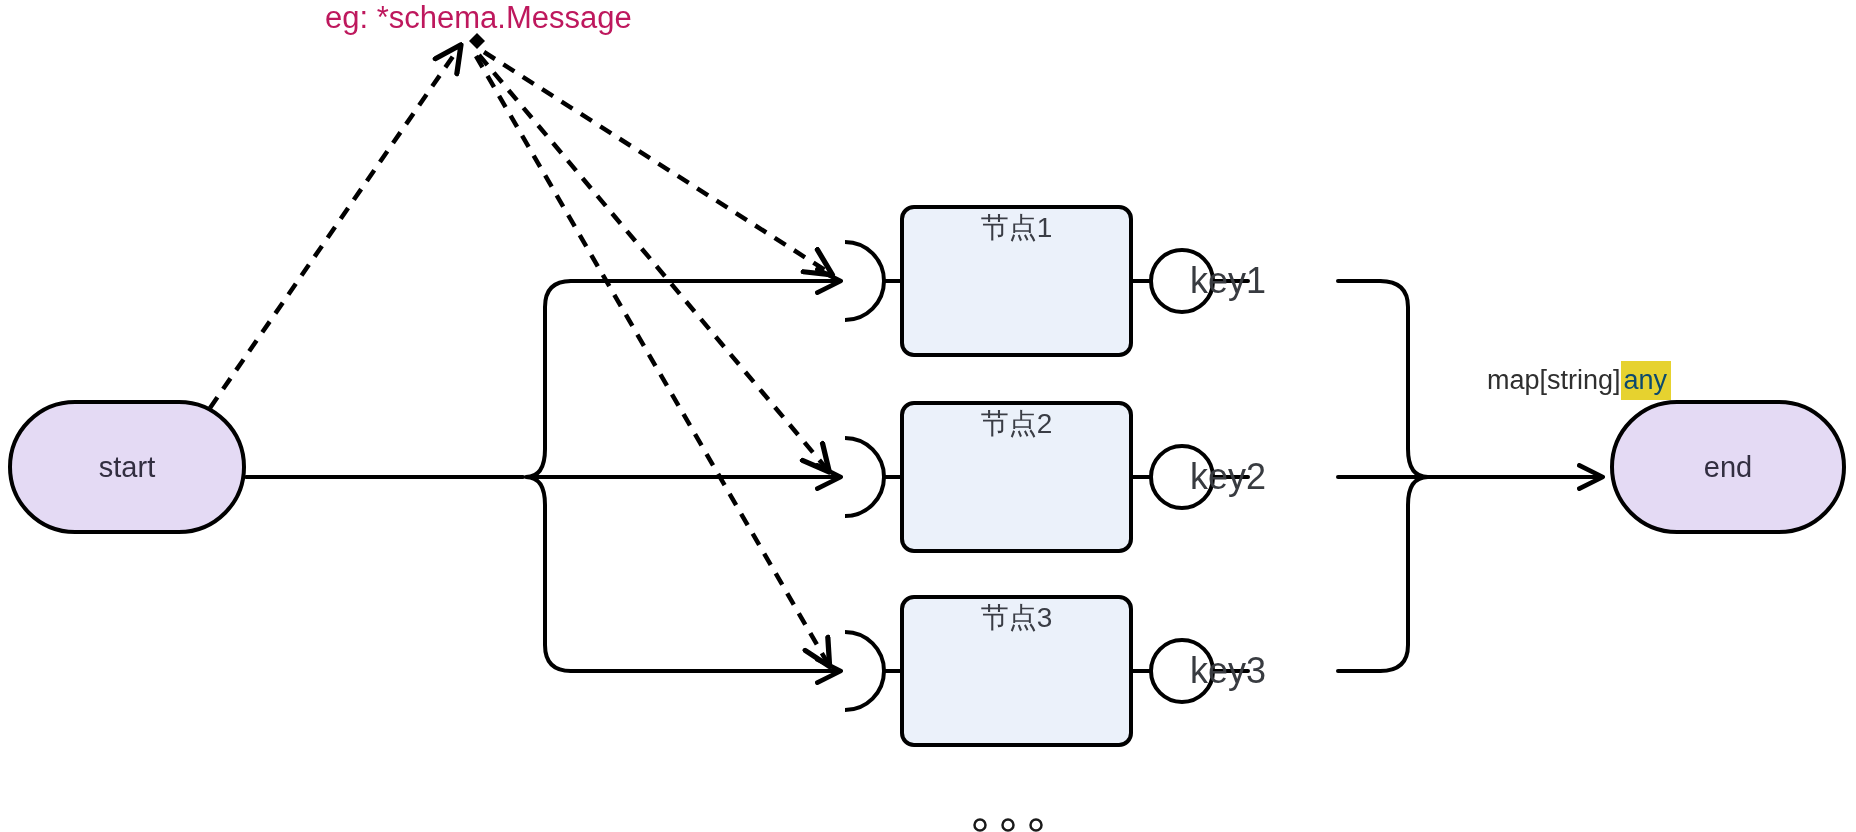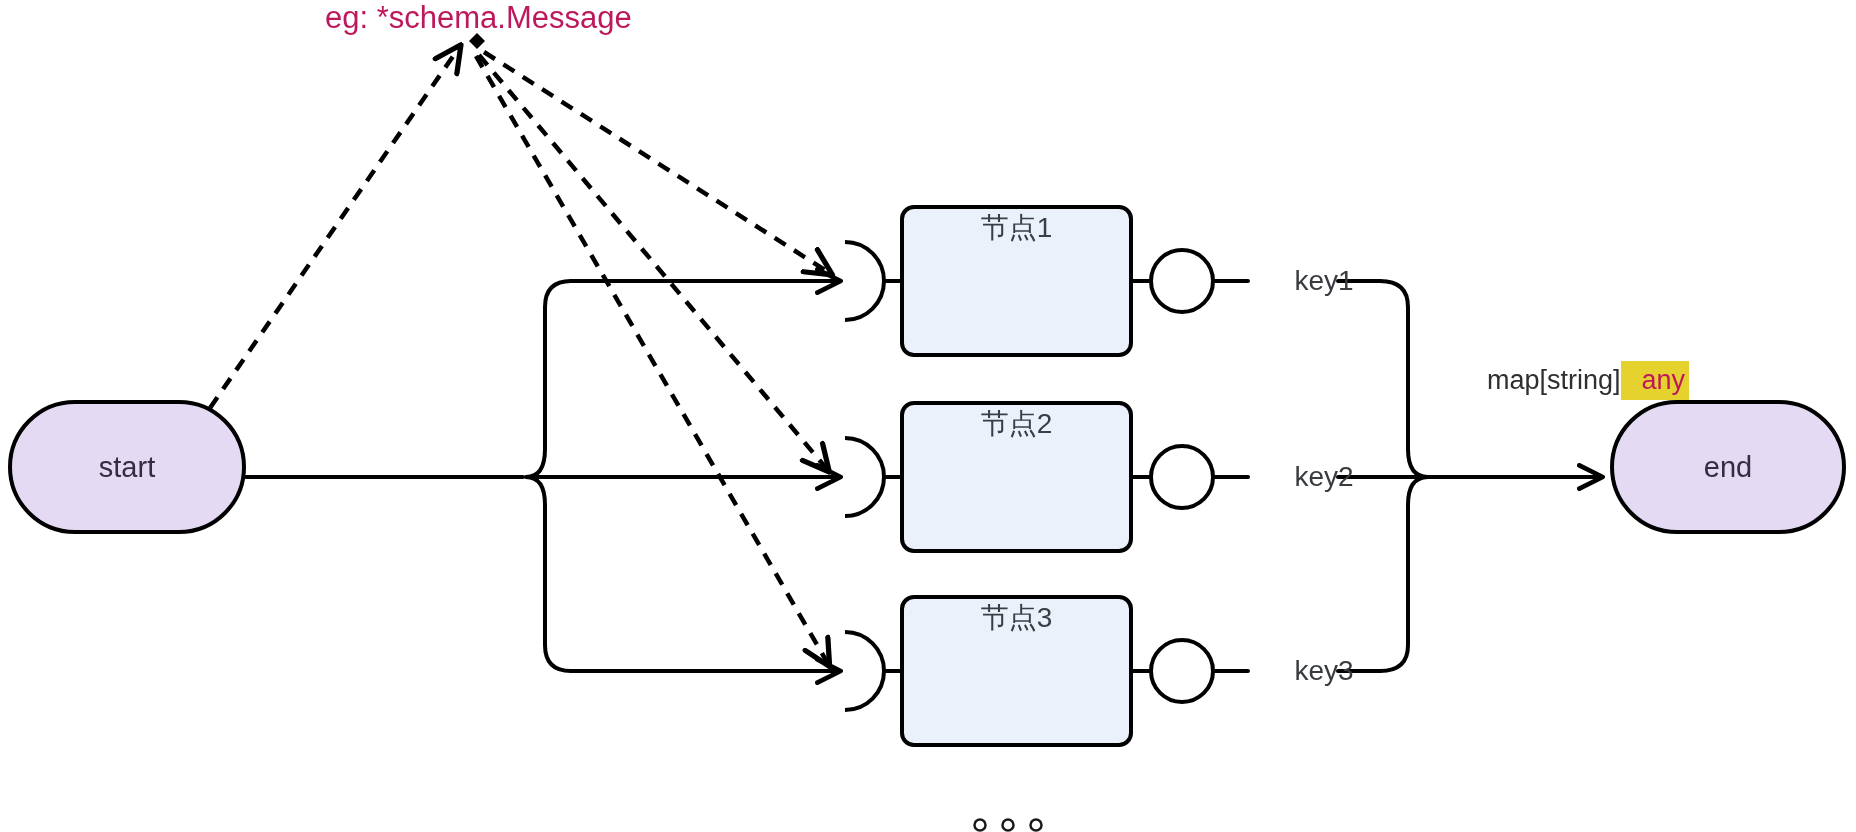--- a/index.html
+++ b/index.html
@@ -36,37 +36,37 @@
     position:absolute;left:900px;width:233px;height:152px;
     border:4px solid var(--stroke);border-radius:14px;background:var(--node_fill);
     display:flex;align-items:flex-start;justify-content:center;
     font-size:28px;color:#3a3d45;
   }
   .node-box.n1{top:205px;}
   .node-box.n2{top:401px;}
   .node-box.n3{top:595px;}
 
   .key-label{
-    position:absolute;left:1324px;transform:translate(-50%,-50%);
-    font-size:28px;color:#383b40;white-space:nowrap;
+    position:absolute;left:1228px;transform:translate(-50%,-50%);
+    font-size:36px;color:#383b40;white-space:nowrap;
   }
   .key-label.k1{top:281px;}
   .key-label.k2{top:477px;}
   .key-label.k3{top:671px;}
 
   .annotation{
     position:absolute;left:325px;top:0;line-height:36px;
     font-size:31px;color:#be185d;white-space:nowrap;
   }
   .map-label{
     position:absolute;left:1487px;top:360px;line-height:41px;
     font-size:27px;color:#2f2f2f;white-space:nowrap;
   }
   .map-label .hl{
-    background:var(--highlight);padding:4px 4px 5px 21px;color:#be185d;
+    background:var(--highlight);padding:4px 4px 5px 3px;color:#0c4a6e;
   }
 </style>
 </head>
 <body>
 
 <div class="canvas">
 
   <svg class="edges" width="1856" height="832" viewBox="0 0 1856 832">
     <defs>
       <marker id="arr" viewBox="0 0 12 12" refX="9" refY="6" markerWidth="7" markerHeight="7" orient="auto" markerUnits="strokeWidth">

